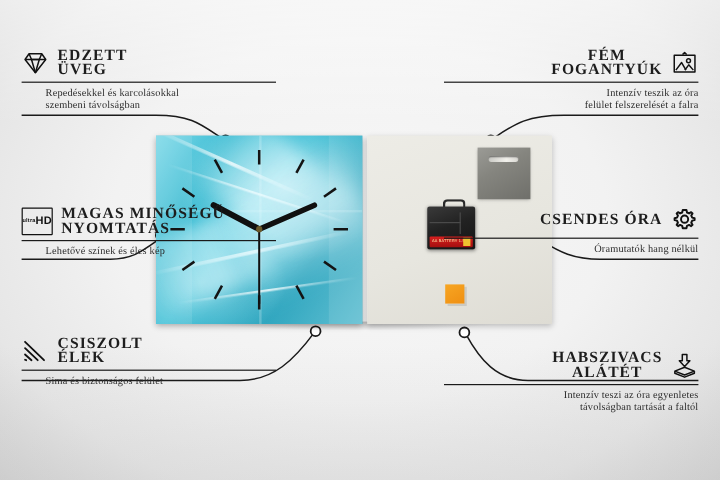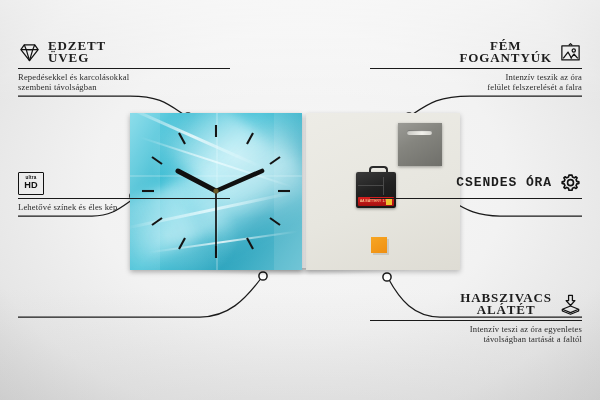--- a/index.html
+++ b/index.html
@@ -20,45 +20,45 @@
 
   
   .feature{position:absolute;width:212px;}
   .feature .head{display:flex;align-items:center;gap:7px;}
   .feature .ttl{
     font-size:13px;letter-spacing:.9px;color:#1d1d1d;line-height:12.4px;
     text-transform:uppercase;font-weight:700;
   }
   .feature .rule{height:0;border-top:1.15px solid #1a1a1a;margin-top:3px;}
   .feature .desc{
-    font-size:8.6px;line-height:10.4px;color:#2b2b2b;margin-top:3px;letter-spacing:.15px;
+    font-size:8.6px;line-height:10.4px;color:#2b2b2b;margin-top:3px;letter-spacing:.15px;margin-left:20px;
   }
   .feature.left .head{justify-content:flex-start;}
   .feature.left .ttl{text-align:left;}
   .feature.left .desc{text-align:left;}
   .feature.right .head{justify-content:flex-end;}
   .feature.right .ttl{text-align:center;}
   .feature.right .desc{text-align:right;}
 
   .ico{width:23px;height:23px;flex:0 0 23px;display:block;}
   .ico svg{display:block;width:23px;height:23px;}
   .hdbox{
     width:24px;height:21px;border:1.4px solid #111;border-radius:1px;
-    display:flex;flex-direction:column;align-items:center;justify-content:center;
+    display:flex;flex-direction:row;align-items:center;justify-content:center;
     line-height:1;flex:0 0 24px;
   }
   .hdbox .u{font-family:"Liberation Sans",sans-serif;font-size:4.6px;font-weight:700;letter-spacing:.2px;color:#111;}
   .hdbox .h{font-family:"Liberation Sans",sans-serif;font-size:9.2px;font-weight:700;letter-spacing:.2px;color:#111;margin-top:.5px;}
 
   
   #f-glass{left:18px;top:40px;}
   #f-print{left:18px;top:172px;}
   #f-edges{left:18px;top:280px;}
   #f-handles{left:370px;top:40px;width:212px;}
-  #f-mech{left:370px;top:172px;width:212px;font-family:Liberation Mono, monospace;}
+  #f-mech{left:370px;top:172px;width:212px;}
   #f-foam{left:370px;top:292px;width:212px;}
 
   
   #wires{position:absolute;left:0;top:0;width:600px;height:400px;pointer-events:none;}
 
   
   #product{position:absolute;left:130px;top:113px;width:330px;height:160px;}
   #panel-front{
     position:absolute;left:0;top:0;width:172px;height:157px;
     background:
@@ -236,27 +236,51 @@
       <span style="display:block">szembeni távolságban</span>
     </div>
   </div>
 
   <div class="feature left" id="f-print">
     <div class="head">
       <span class="hdbox">
         <span class="u">ultra</span>
         <span class="h">HD</span>
       </span>
+      <span>
+        <span class="ttl" style="display:block">MAGAS MINŐSÉGŰ</span>
+        <span class="ttl" style="display:block">NYOMTATÁS</span>
+      </span>
     </div>
     <div class="rule"></div>
     <div class="desc">
       <span style="display:block">Lehetővé színek és éles kép</span>
     </div>
   </div>
 
+  <div class="feature left" id="f-edges">
+    <div class="head">
+      <span class="ico">
+        <svg viewBox="0 0 24 24" fill="none" stroke="#111" stroke-width="1.6" stroke-linecap="round">
+          <path d="M3 4 L19.5 20"></path>
+            <path d="M3 9.5 L14 20"></path>
+            <path d="M3 15 L8.6 20"></path>
+            <path d="M3 19.6 L4 20"></path>
+        </svg>
+      </span>
+      <span>
+        <span class="ttl" style="display:block">CSISZOLT</span>
+        <span class="ttl" style="display:block">ÉLEK</span>
+      </span>
+    </div>
+    <div class="rule"></div>
+    <div class="desc">
+      <span style="display:block">Sima és biztonságos felület</span>
+    </div>
+  </div>
 
   <div class="feature right" id="f-handles">
     <div class="head">
       <span>
         <span class="ttl" style="display:block">FÉM</span>
         <span class="ttl" style="display:block">FOGANTYÚK</span>
       </span>
       <span class="ico">
         <svg viewBox="0 0 24 24" fill="none" stroke="#111" stroke-width="1.3" stroke-linejoin="round">
           <path d="M10.2 4.6 L12 2.8 L13.8 4.6"></path>
@@ -280,20 +304,23 @@
         <span class="ttl" style="display:block">CSENDES ÓRA</span>
       </span>
       <span class="ico">
         <svg viewBox="0 0 24 24" fill="none" stroke="#111" stroke-width="1.7" stroke-linejoin="round">
           <path d="M12 3.2 L13.6 3.2 L14.1 5.3 L15.9 6.1 L17.7 5 L18.9 6.2 L17.8 8 L18.6 9.8 L20.7 10.3 L20.7 11.9 L18.6 12.4 L17.8 14.2 L18.9 16 L17.7 17.2 L15.9 16.1 L14.1 16.9 L13.6 19 L12 19 L10.4 19 L9.9 16.9 L8.1 16.1 L6.3 17.2 L5.1 16 L6.2 14.2 L5.4 12.4 L3.3 11.9 L3.3 10.3 L5.4 9.8 L6.2 8 L5.1 6.2 L6.3 5 L8.1 6.1 L9.9 5.3 L10.4 3.2 Z"></path>
           <circle cx="12" cy="11.1" r="3.1"></circle>
         </svg>
       </span>
     </div>
     <div class="rule"></div>
+    <div class="desc">
+      <span style="display:block">Óramutatók hang nélkül</span>
+    </div>
   </div>
 
   <div class="feature right" id="f-foam">
     <div class="head">
       <span>
         <span class="ttl" style="display:block">HABSZIVACS</span>
         <span class="ttl" style="display:block">ALÁTÉT</span>
       </span>
       <span class="ico">
         <svg viewBox="0 0 24 24" fill="none" stroke="#111" stroke-width="1.3" stroke-linejoin="round">

